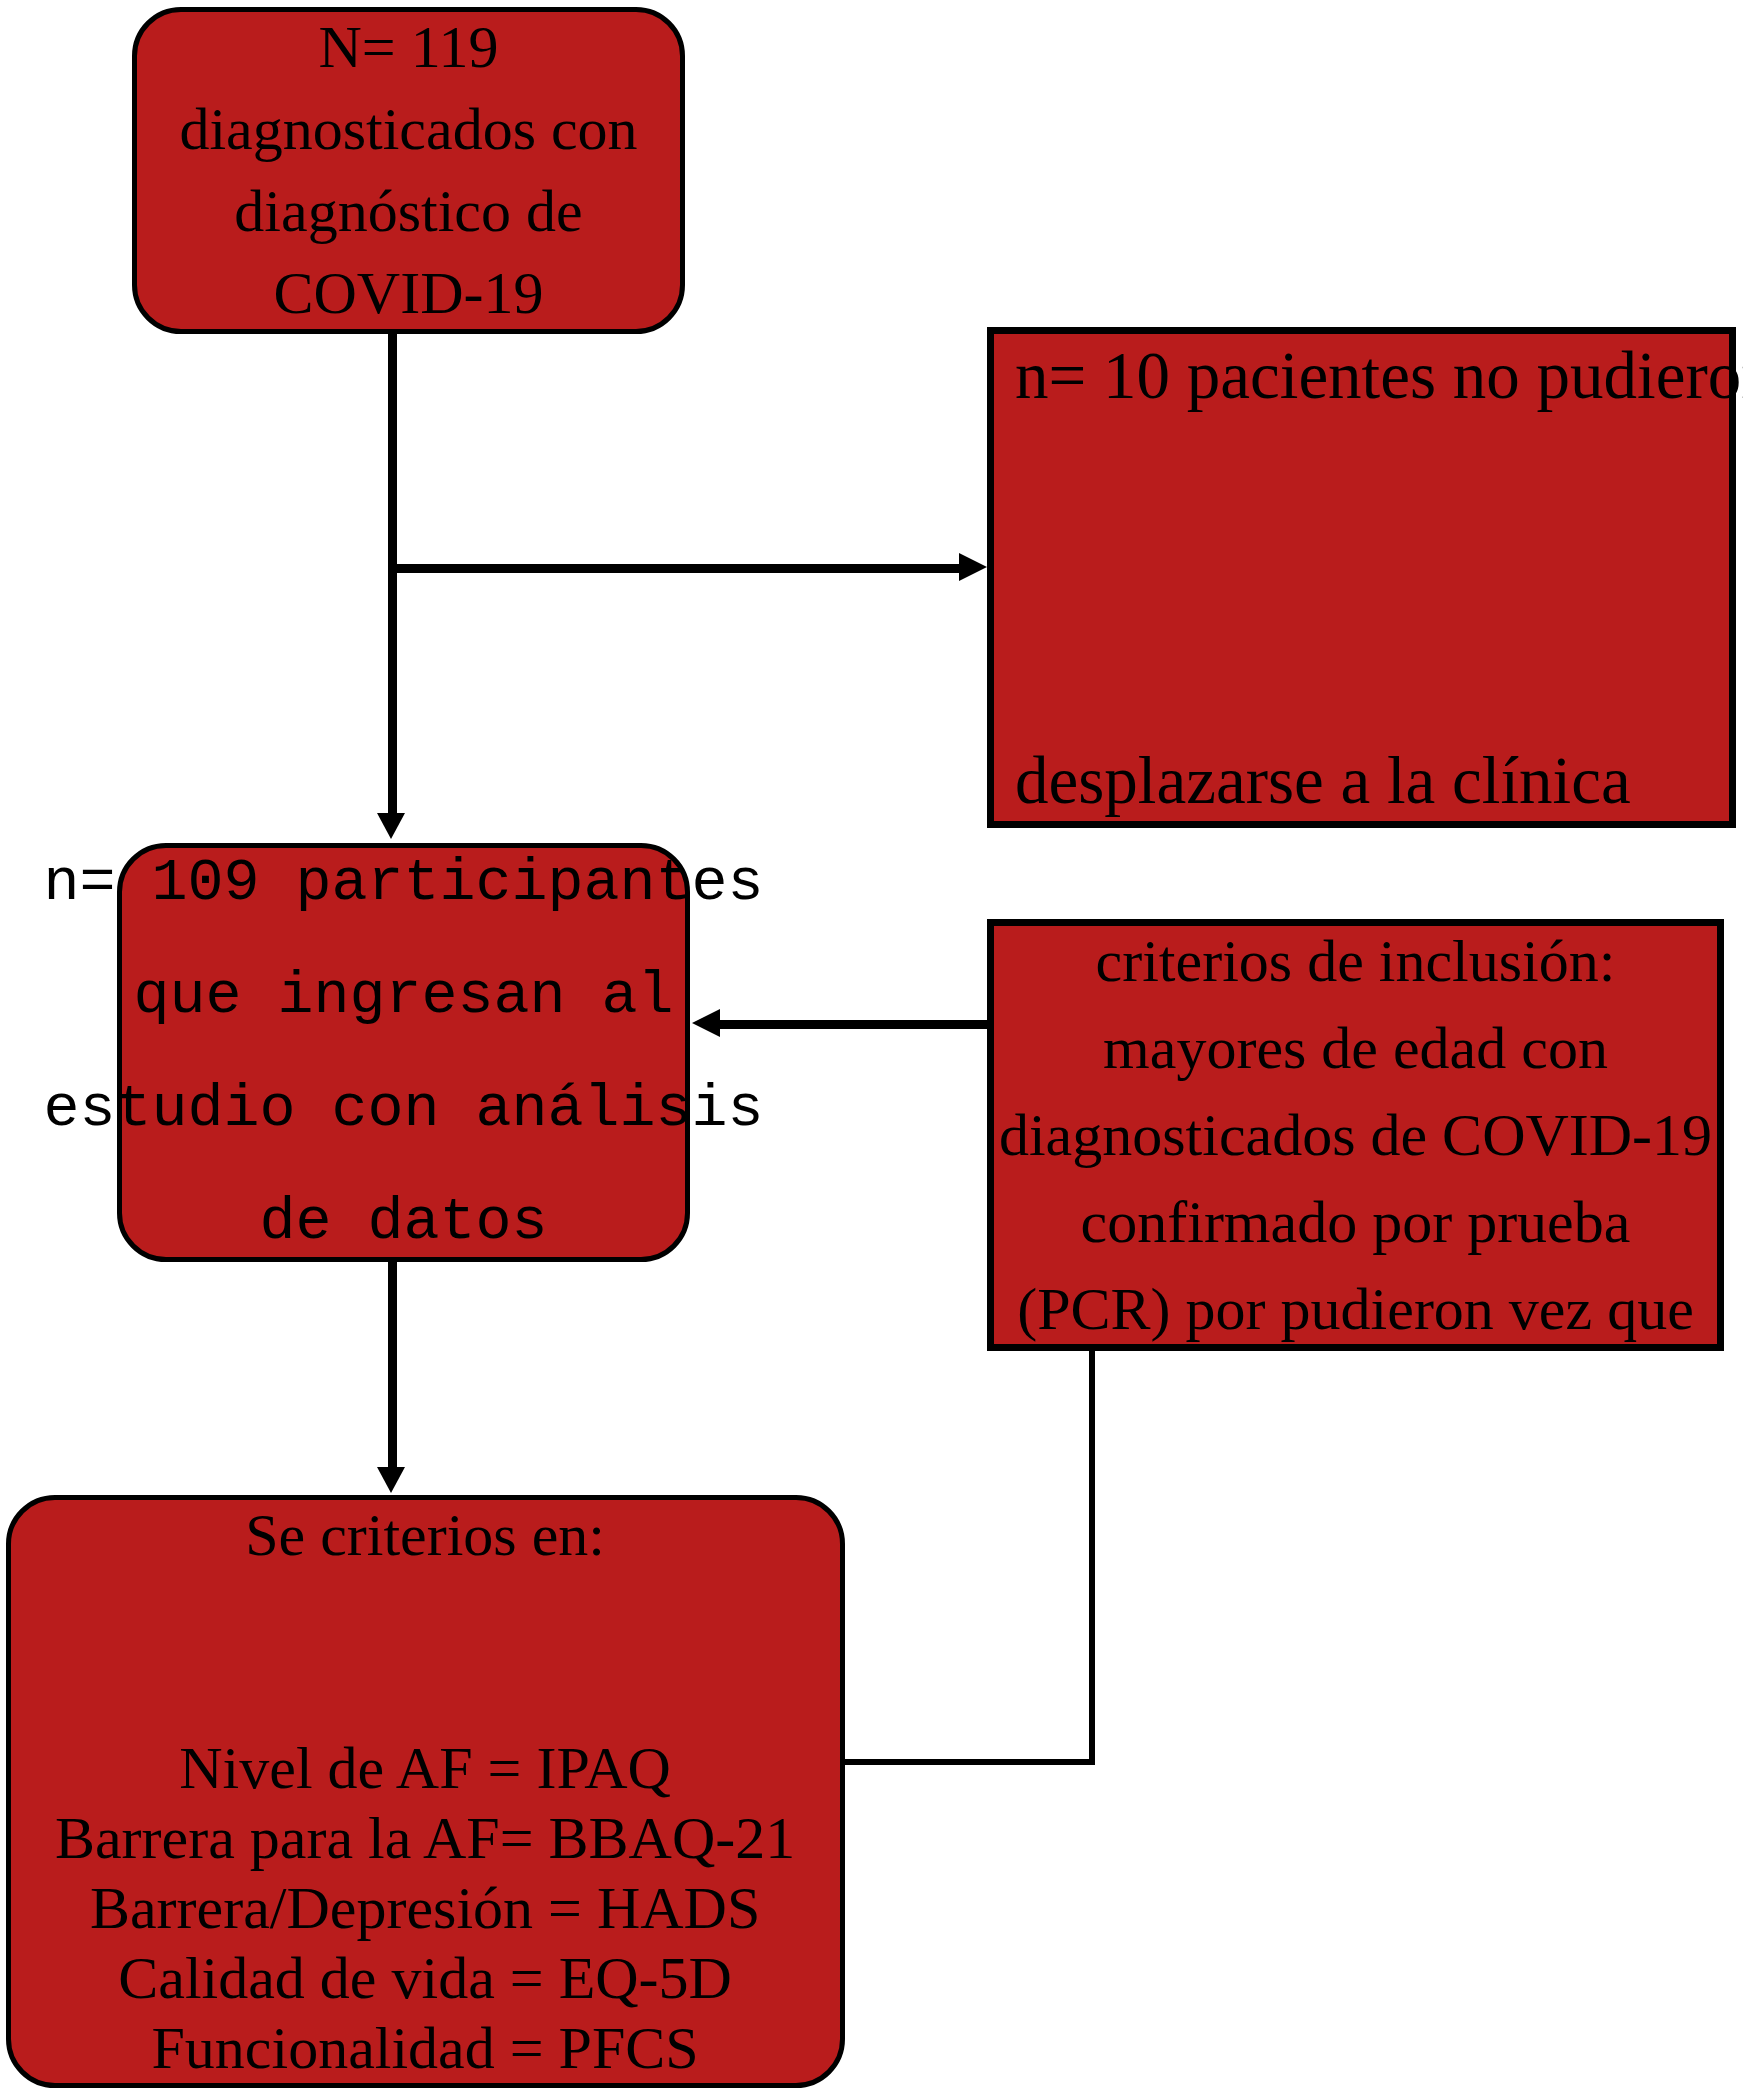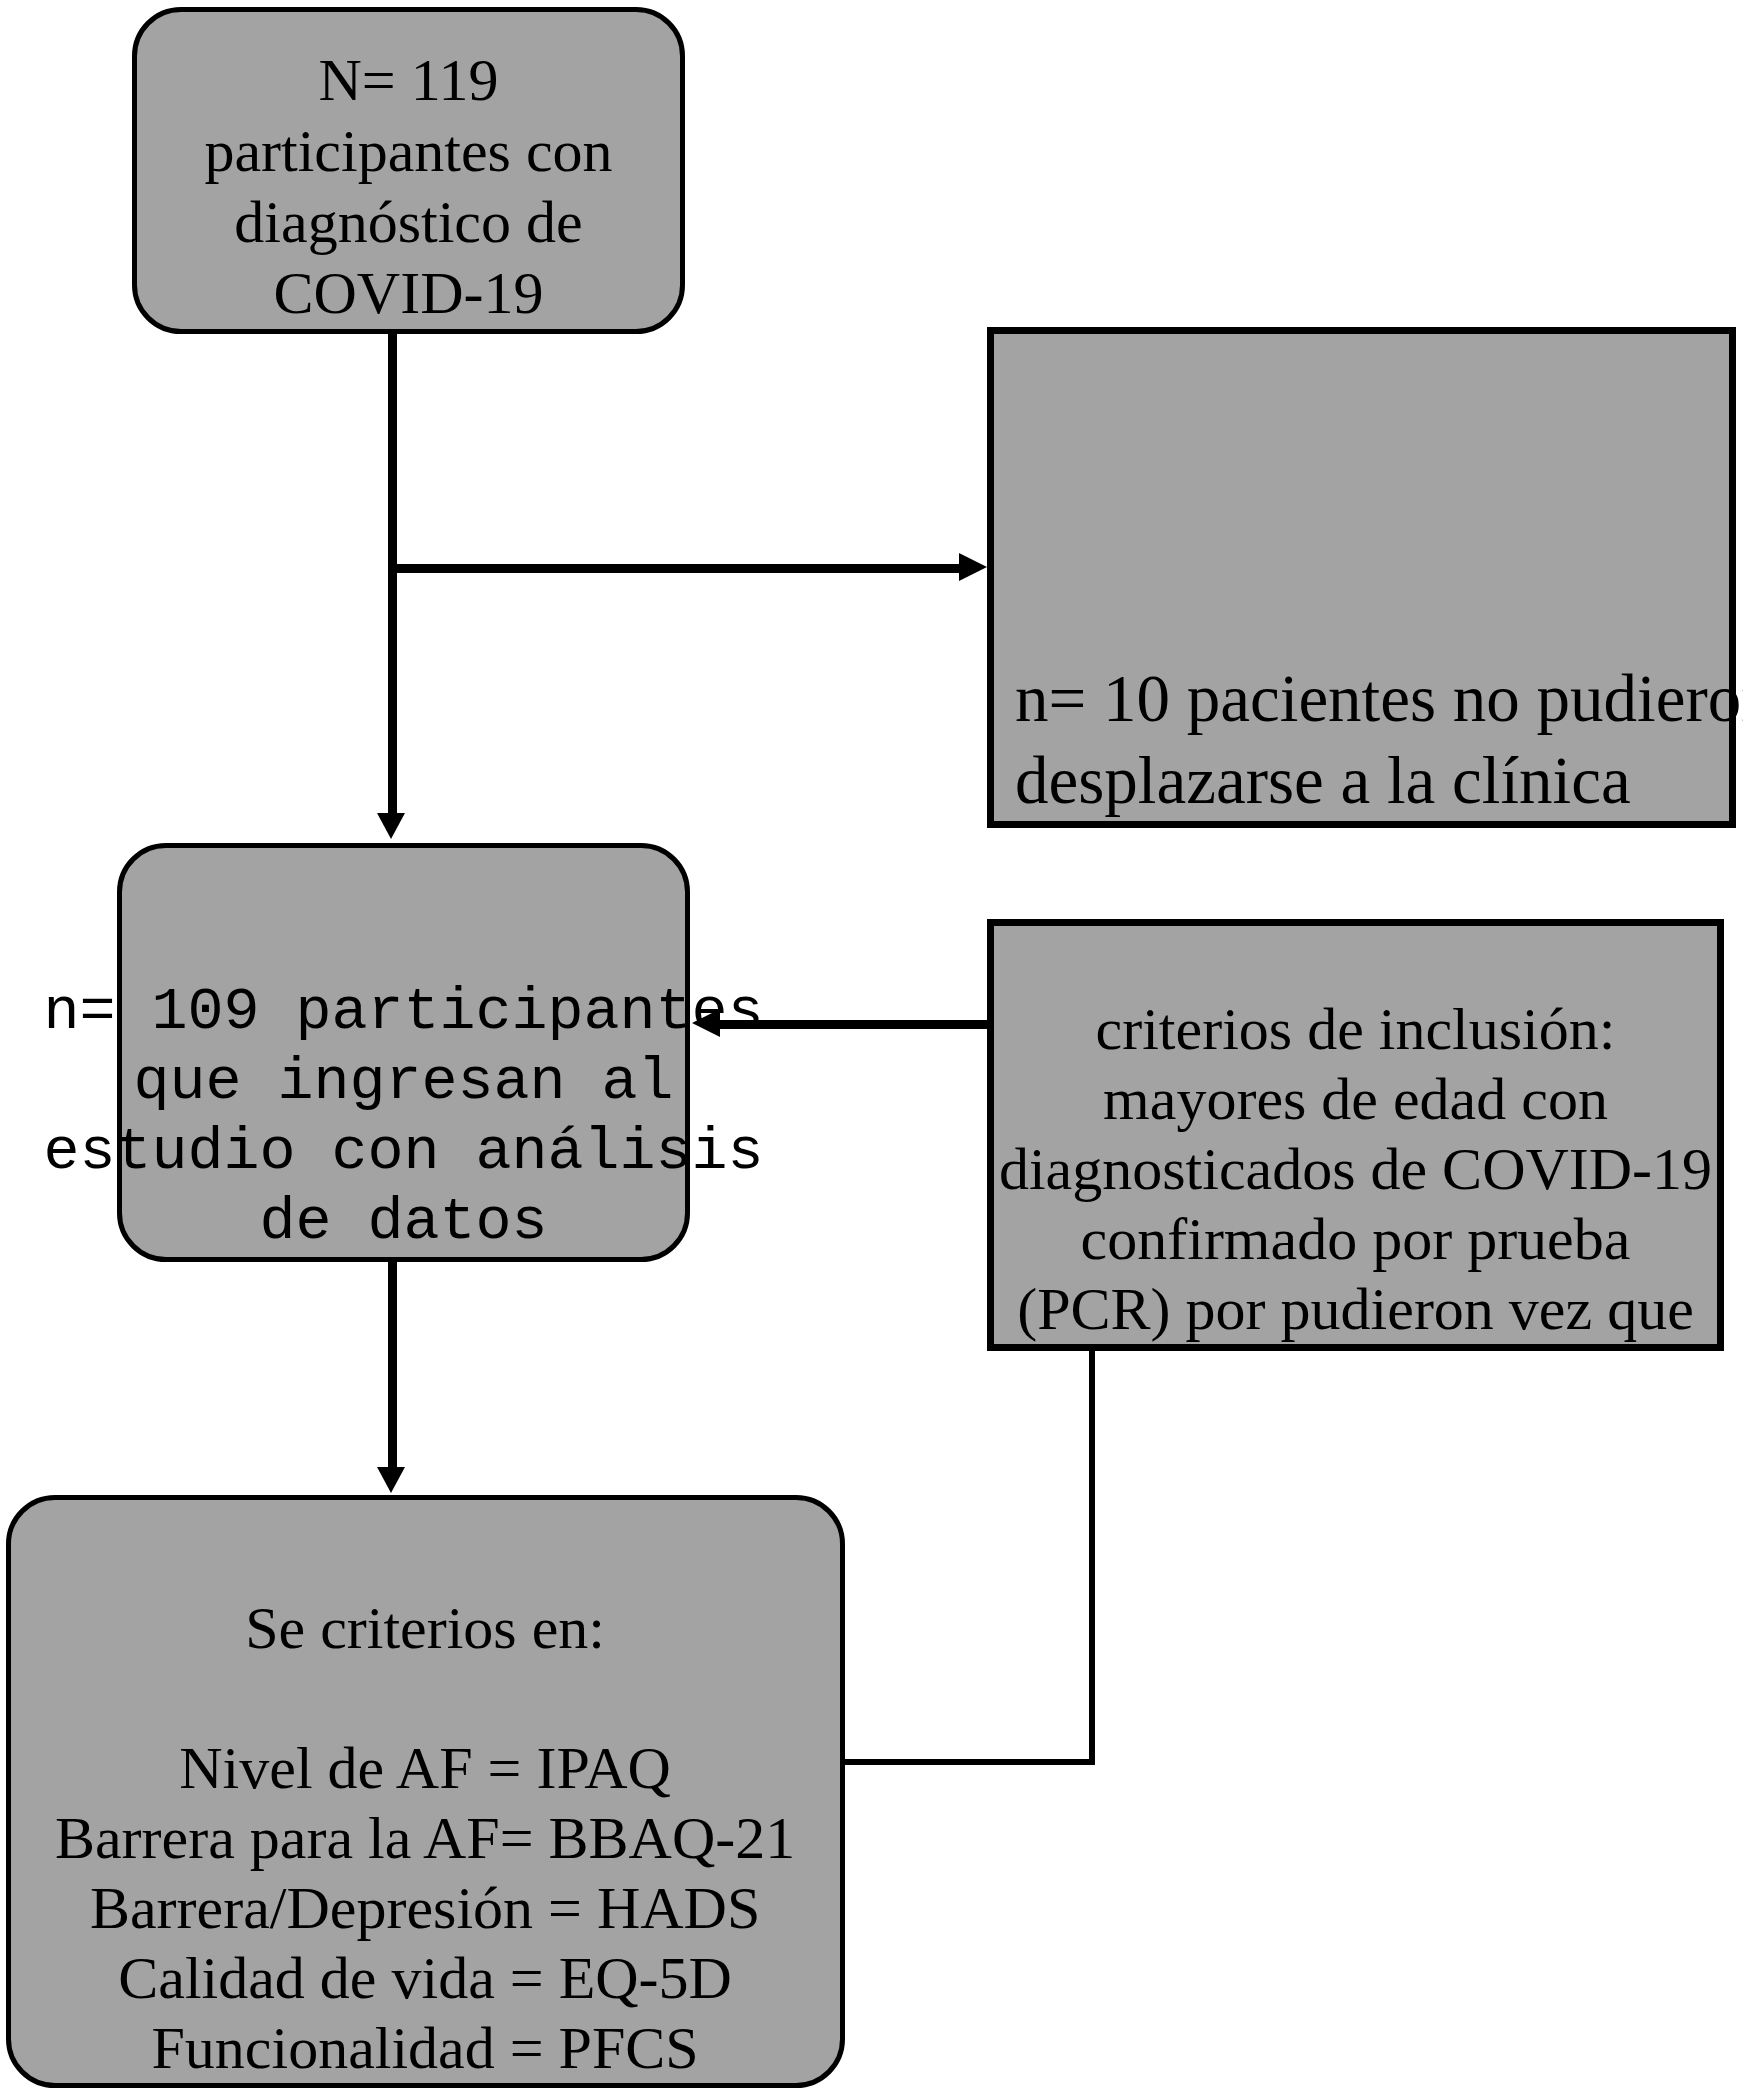--- a/index.html
+++ b/index.html
@@ -13,24 +13,24 @@
     height: 2097px;
     background: #ffffff;
     font-family: "Liberation Serif", "DejaVu Serif", serif;
     color: #000000;
     overflow: hidden;
   }
   .box {
     position: absolute;
     box-sizing: border-box;
     border: 6.3px solid #000000;
-    background: #a3a3a3;
+    background: #b91c1c;
     display: flex;
     flex-direction: column;
-    justify-content: flex-end;
+    justify-content: space-between;
     align-items: center;
     text-align: center;
   }
   .rounded {
     border-radius: 49px;
     border-width: 5.6px;
   }
   .rect {
     border-width: 7px;
     border-radius: 0;
@@ -103,21 +103,21 @@
   #elbow-v   { left: 1089px; top: 1349px; width: 6.3px;   height: 416px; }
   #elbow-h   { left: 842px; top: 1759px; width: 253px; height: 6.3px; }
 </style>
 </head>
 <body>
 
 <div id="canvas">
 
   <div id="box-total" class="box rounded">
       <div class="line">N= 119</div>
-      <div class="line">participantes con</div>
+      <div class="line">diagnosticados con</div>
       <div class="line">diagnóstico de</div>
       <div class="line">COVID-19</div>
     </div>
 
   <div id="box-excluded" class="box rect">
     <div class="line justify-line">n= 10 pacientes no pudieron</div>
     <div class="line">desplazarse a la clínica</div>
   </div>
 
   <div id="box-enrolled" class="box rounded">

